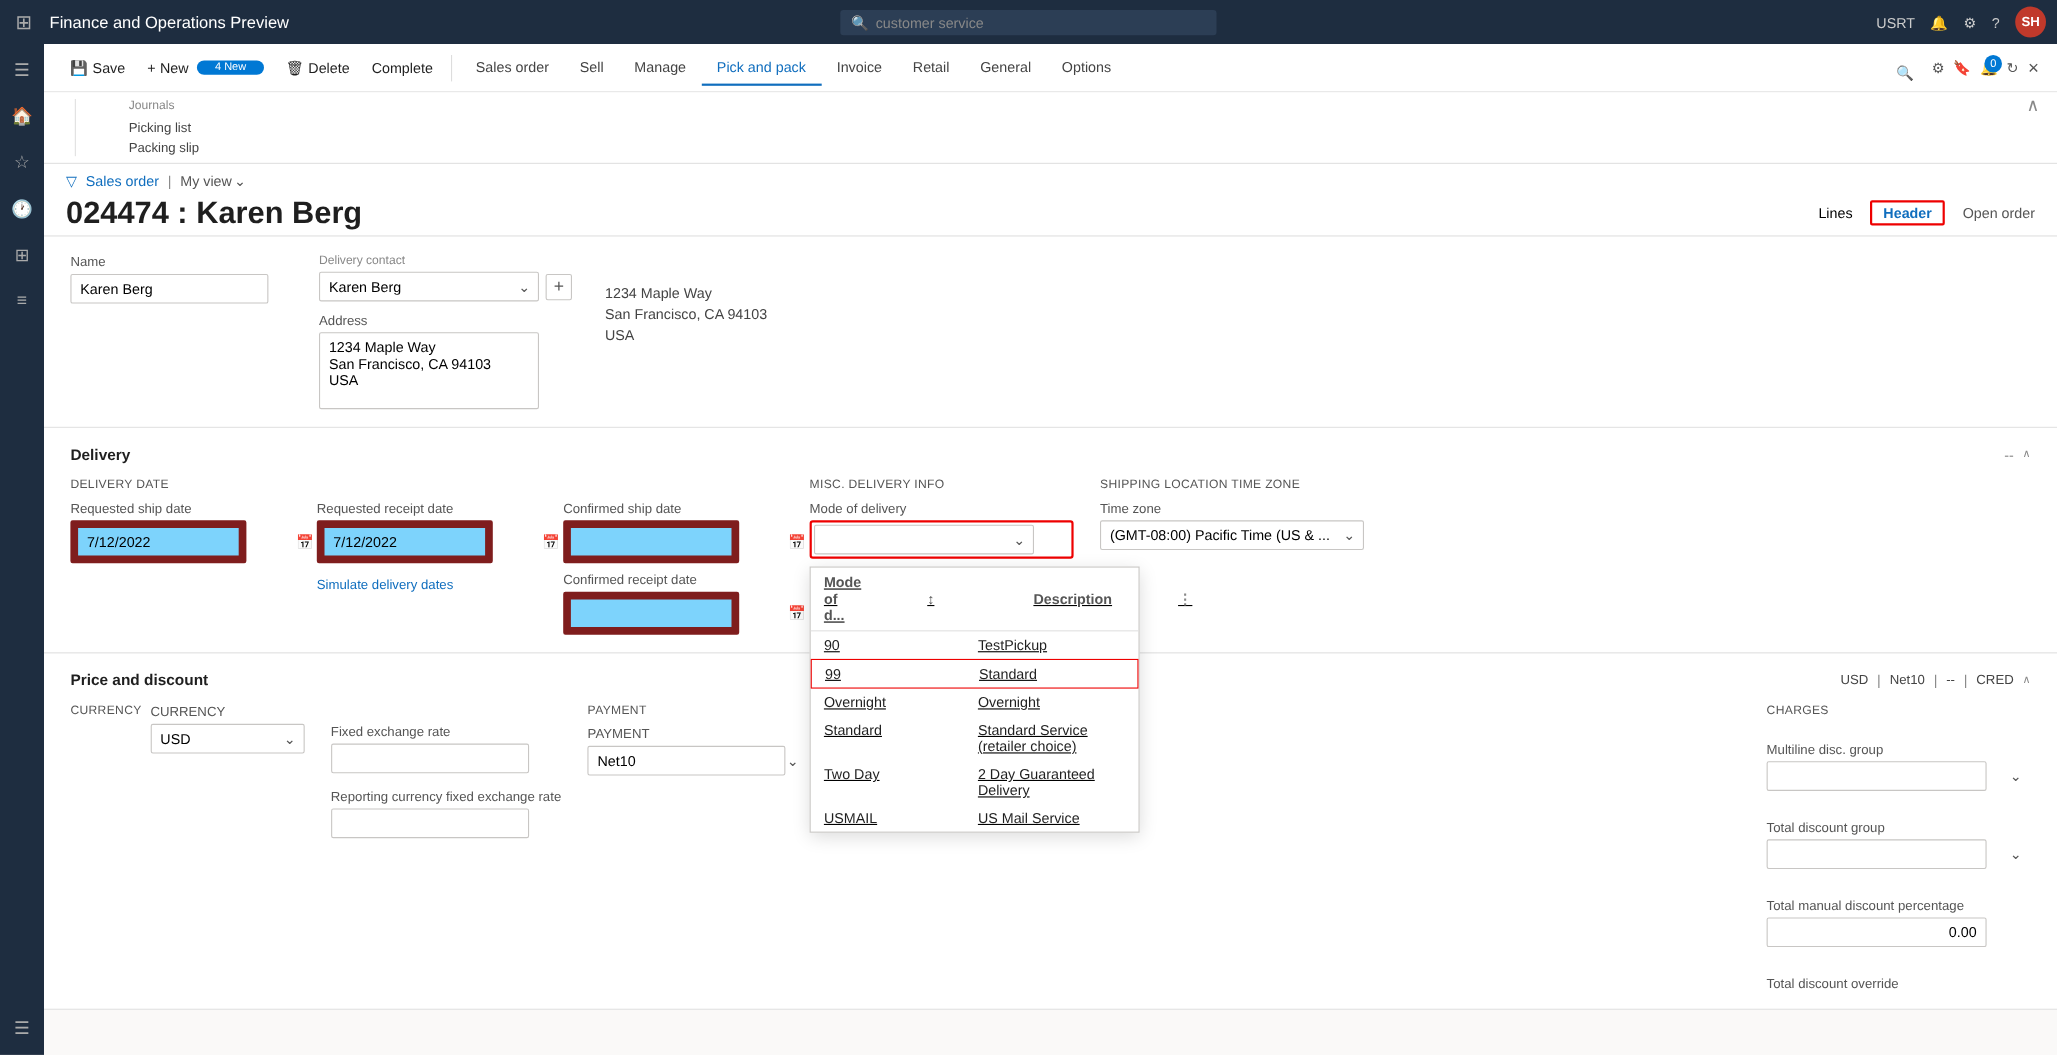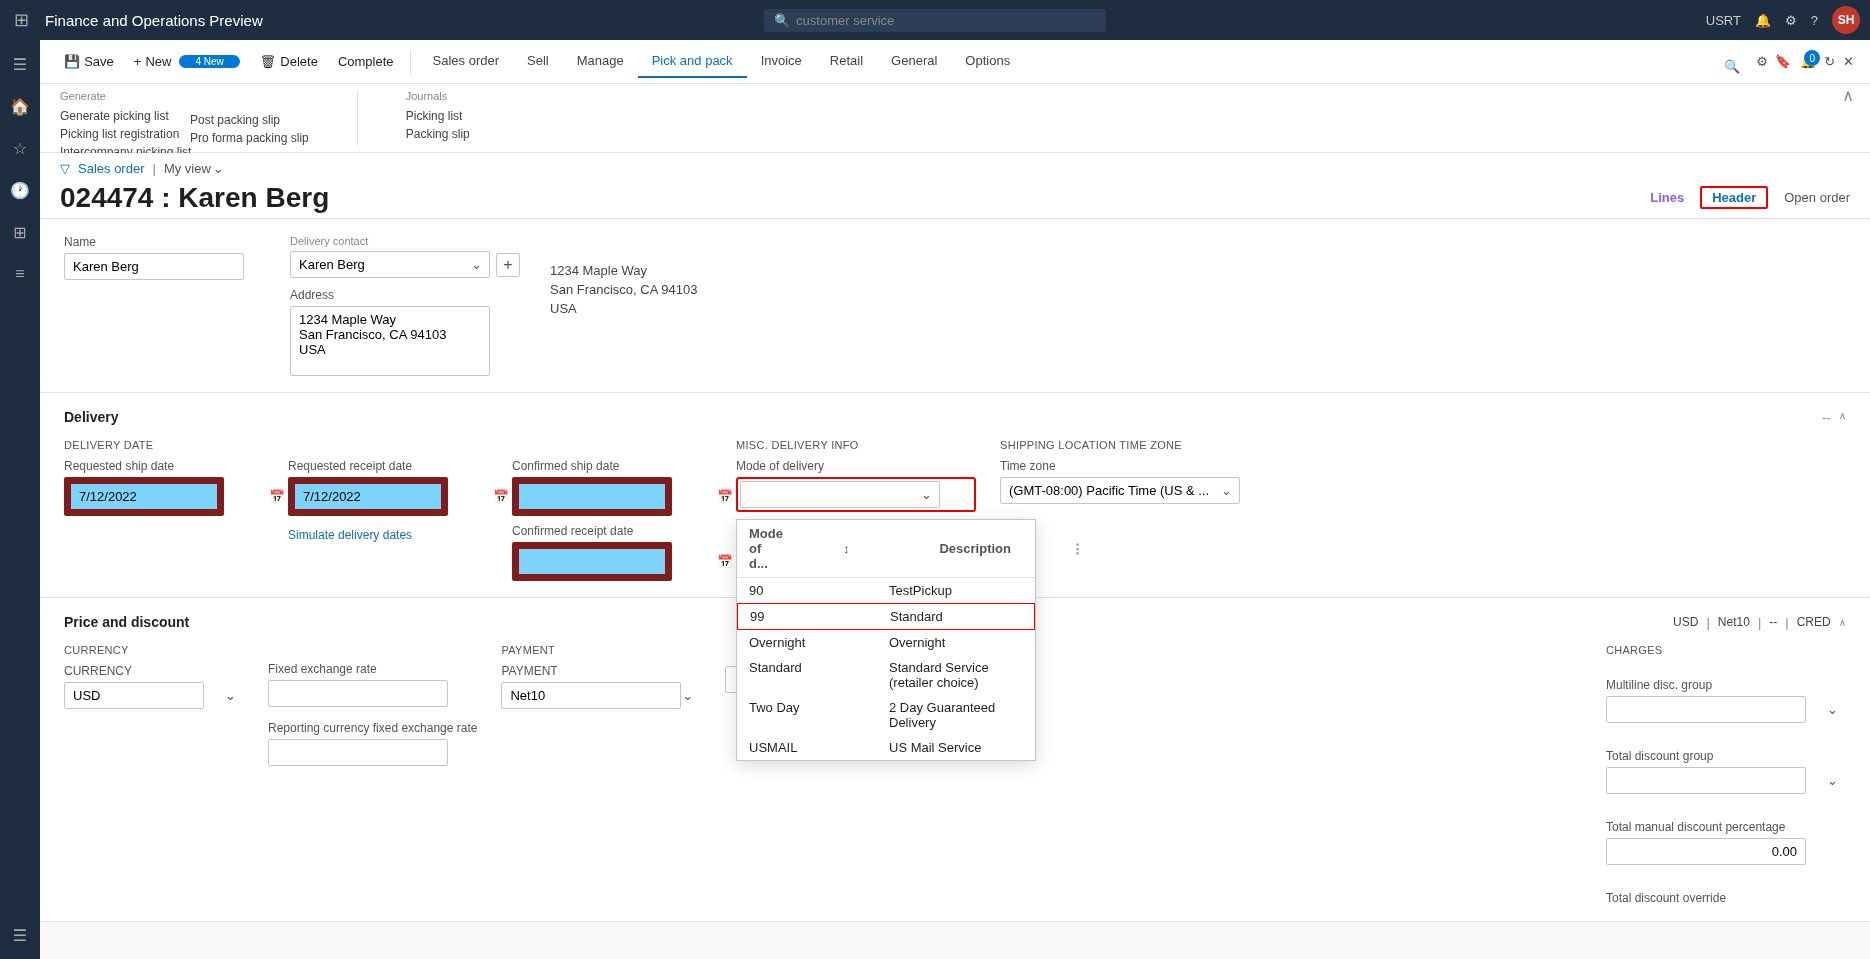--- a/index.html
+++ b/index.html
@@ -374,32 +374,20 @@
           <span>🔔</span>
           <span class="notif-badge">0</span>
         </span>
         <span style="color:#555; cursor:pointer;">↻</span>
         <span style="color:#555; cursor:pointer;">✕</span>
       </div>
     </div>
 
     <div class="ribbon-container">
       <div class="ribbon-area">
-        <div class="ribbon-group">
-          <div class="ribbon-group-label">Generate</div>
-          <div class="ribbon-links">
-            <span class="ribbon-link">Generate picking list</span>
-            <span class="ribbon-link">Picking list registration</span>
-            <span class="ribbon-link">Intercompany picking list</span>
-          </div>
-          <div class="ribbon-links" style="margin-left:130px; margin-top:-50px;">
-            <span class="ribbon-link">Post packing slip</span>
-            <span class="ribbon-link">Pro forma packing slip</span>
-          </div>
-        </div>
         <div class="ribbon-separator"></div>
         <div class="ribbon-group" style="">
           <div class="ribbon-group-label">Journals</div>
           <div class="ribbon-links">
             <span class="ribbon-link">Picking list</span>
             <span class="ribbon-link">Packing slip</span>
           </div>
         </div>
       </div>
       <span class="top-ribbon-collapse">∧</span>
@@ -413,21 +401,21 @@
           <span class="breadcrumb-link">Sales order</span>
           <span class="breadcrumb-sep">|</span>
           <div class="my-view">
             <span>My view</span>
             <span>⌄</span>
           </div>
         </div>
         <div style="display:flex; align-items:center; justify-content:space-between; margin-top:4px;">
           <h1 class="page-title">024474 : Karen Berg</h1>
           <div class="page-actions">
-            <span style="color:#8b5cf6; cursor:pointer; font-size:13px;font-weight:bold;">Lines</span>
+            <span style="color:#000000; cursor:pointer; font-size:13px;">Lines</span>
             <span class="header-btn-highlighted">Header</span>
             <span style="color:#555; cursor:pointer; font-size:13px;">Open order</span>
           </div>
         </div>
       </div>
 
       <div class="form-section">
         <div style="display:flex; gap:30px; align-items:flex-start; flex-wrap:wrap;">
           <div class="form-field">
             <label class="form-label-normal">Name</label>
@@ -520,21 +508,21 @@
                     <option value="99">Standard</option>
                     <option value="Overnight">Overnight</option>
                     <option value="Standard">Standard Service (retailer choice)</option>
                     <option value="Two Day">2 Day Guaranteed Delivery</option>
                     <option value="USMAIL">US Mail Service</option>
                   </select>
                 </div>
               </div>
             </div>
 
-            <div class="dropdown-popup" style="top:80px; left:0; width:288px;">
+            <div class="dropdown-popup" style="top:80px; left:0; width:288px;text-decoration:underline;">
               <div class="dropdown-header">
                 <span>Mode of d...</span>
                 <span>↕</span>
                 <span style="margin-left:30px;">Description</span>
                 <span class="dropdown-more-icon">⋮</span>
               </div>
               <div class="dropdown-row">
                 <span class="dropdown-col1">90</span>
                 <span class="dropdown-col2">TestPickup</span>
               </div>
@@ -585,21 +573,21 @@
             <span style="color:#888;">|</span>
             <span class="meta-tag">--</span>
             <span style="color:#888;">|</span>
             <span class="meta-tag">CRED</span>
             <span class="collapse-arrow">∧</span>
           </div>
         </div>
 
         <div style="display:flex; gap:24px; flex-wrap:wrap;">
 
-          <div style="display:flex; flex-direction:column; gap:8px; min-width:180px;">
+          <div style="display:flex; flex-direction:row; gap:8px; min-width:180px;">
             <div class="form-label">CURRENCY</div>
             <div class="form-field">
               <label class="form-label-normal">CURRENCY</label>
               <div class="select-wrapper">
                 <select class="form-select" style="width:140px;">
                   <option>USD</option>
                 </select>
               </div>
             </div>
           </div>

